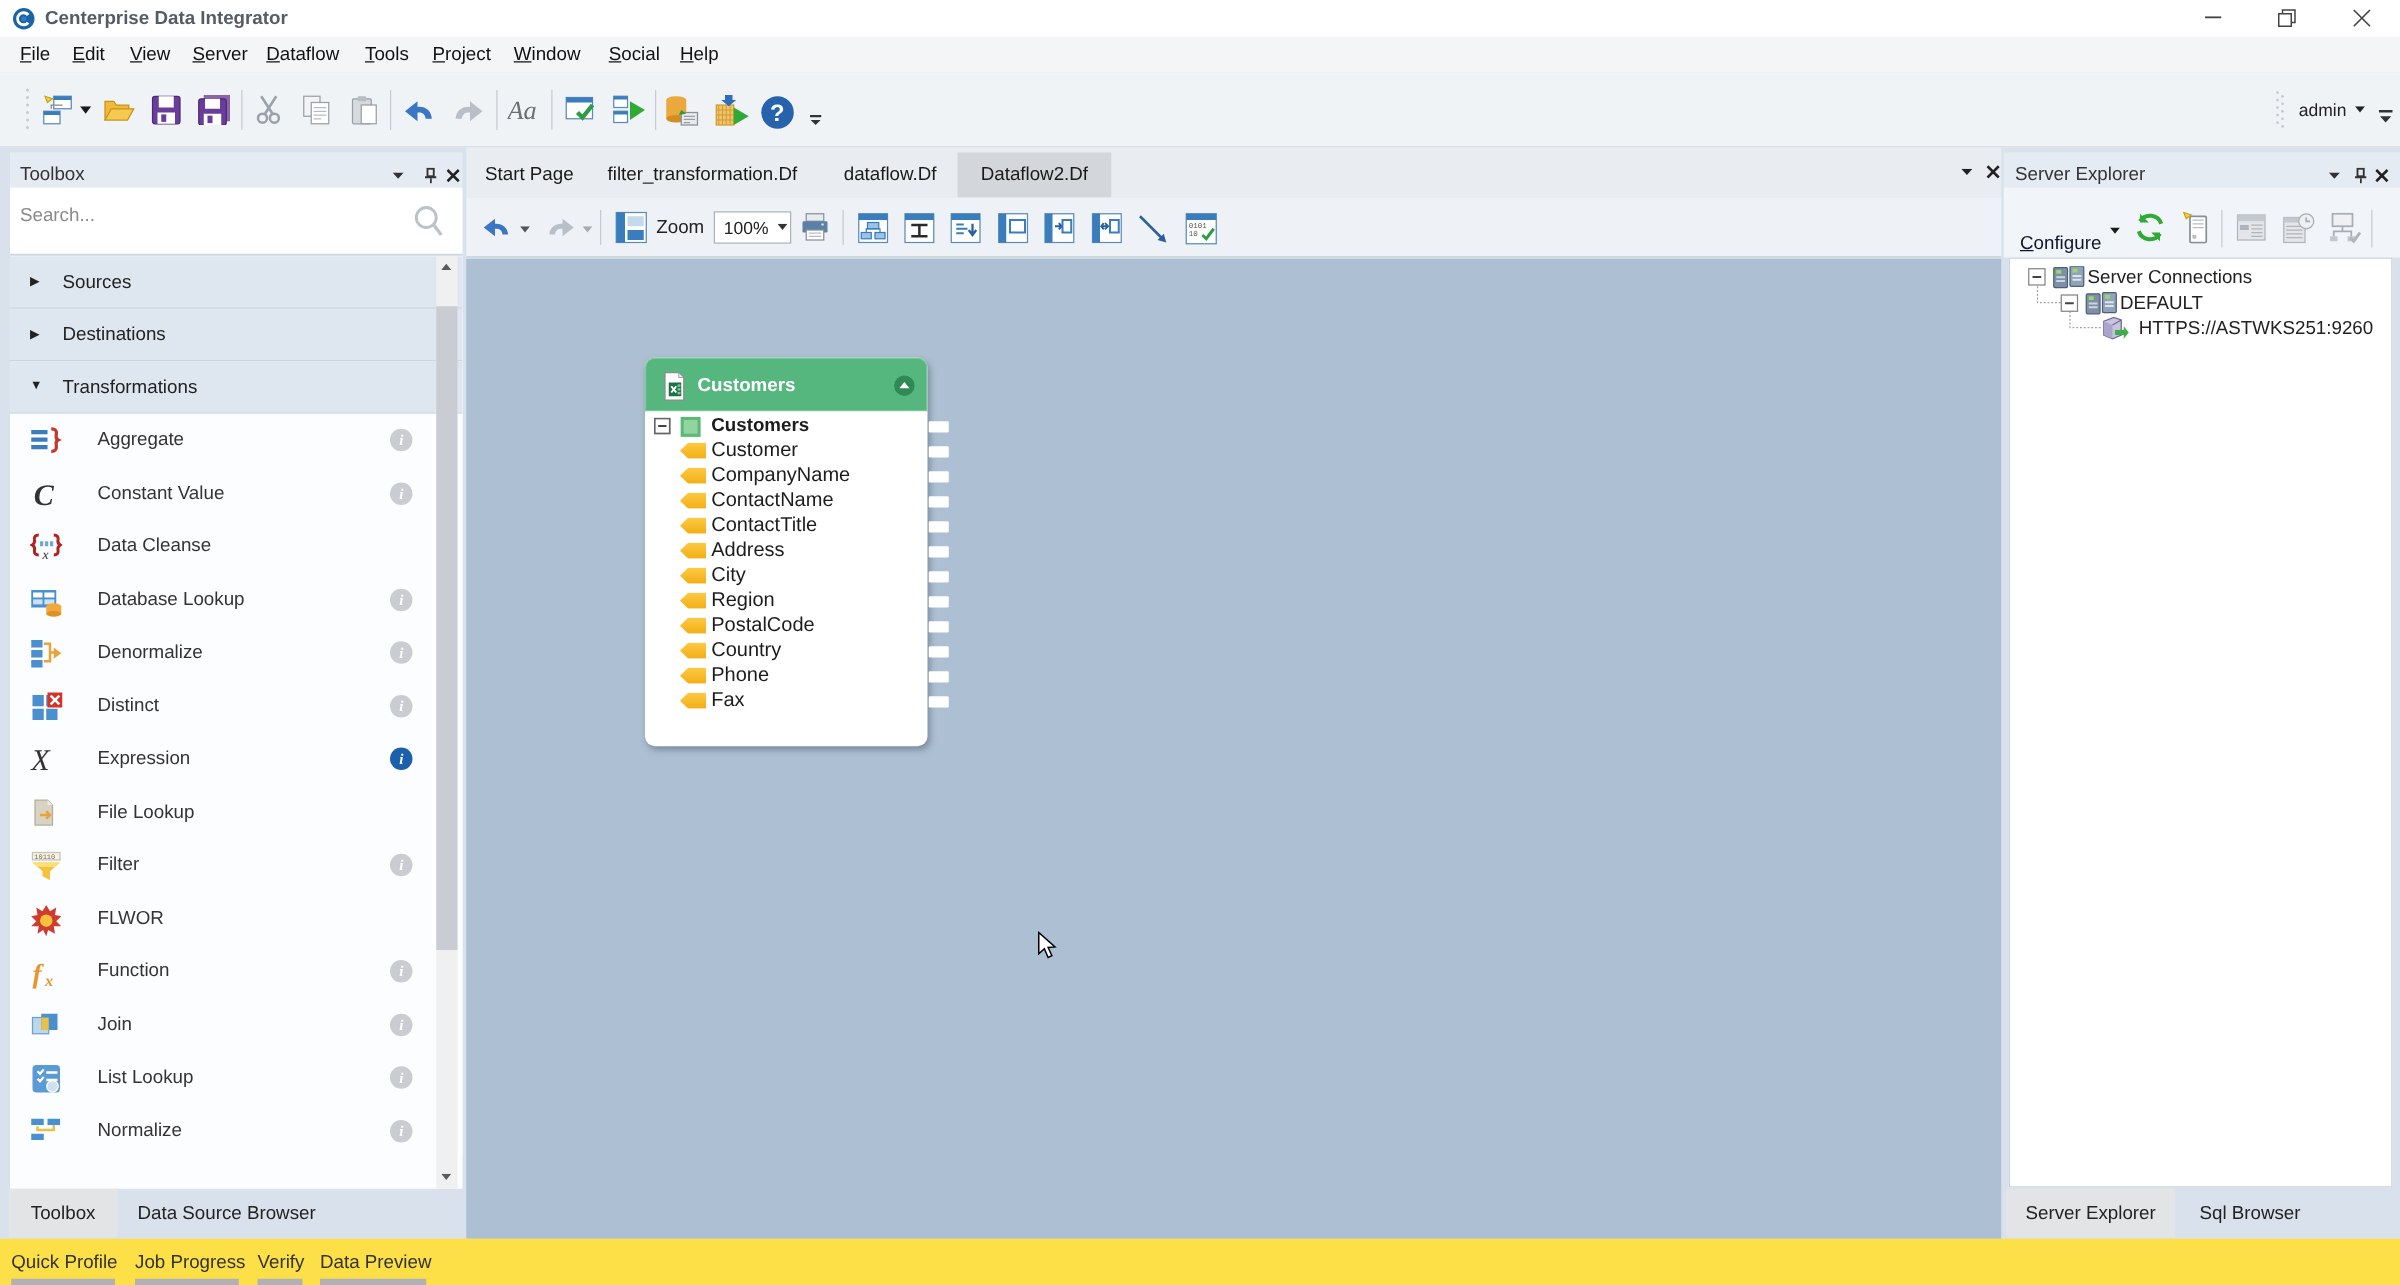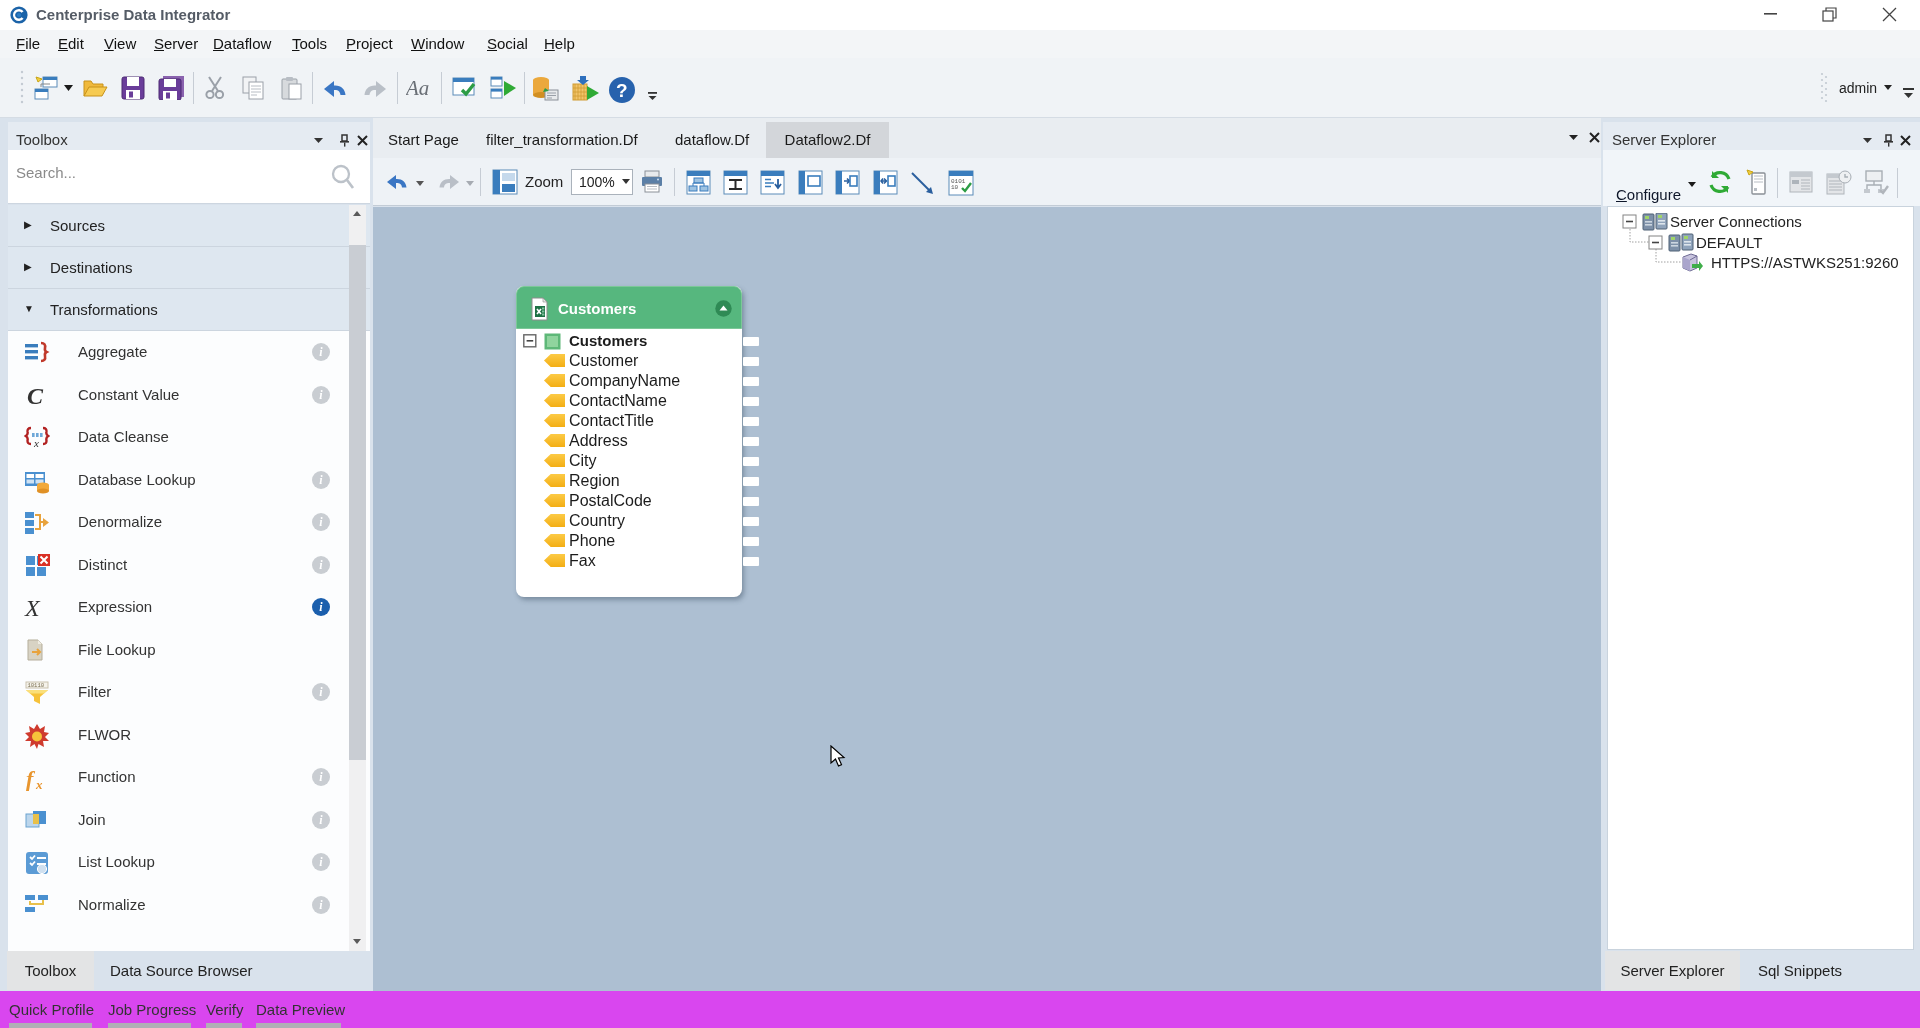--- a/index.html
+++ b/index.html
@@ -45,21 +45,21 @@
 .crow { position:absolute; left:0; height:20px; width:226px; font-size:16px; color:#1c1c1c; }
 .crow .txt { position:absolute; left:53px; top:0; line-height:20px; }
 .port { position:absolute; width:16px; height:9px; background:#fff; border-radius:1px; }
 .tag { position:absolute; left:28px; top:3px; width:21px; height:13px; background:linear-gradient(#fcca45,#f3ae14); clip-path:polygon(0 50%, 32% 0, 100% 0, 100% 100%, 32% 100%); }
 
 #rp-toolbar { left:1603px; top:150px; width:317px; height:56px; background:#f1f5f9; }
 #rp-tree { left:1607px; top:206px; width:307px; height:744px; background:#fff; border:1px solid #c9d3dd; }
 .treerow { position:absolute; height:20px; font-size:15px; color:#222; white-space:nowrap; }
 
 .btab { position:absolute; font-size:15px; color:#222; }
-#statusbar { left:0; top:991px; width:1920px; height:37px; background:#d946ef; }
+#statusbar { left:0; top:991px; width:1920px; height:37px; background:#fde047; }
 .stlbl { position:absolute; top:6px; height:26px; line-height:26px; font-size:15px; color:#333; }
 .stbar { position:absolute; top:32px; height:5px; background:#b0b0b5; }
 </style>
 </head>
 <body>
 
 <div id="titlebar" class="abs">
   <svg class="abs" style="left:10px;top:6px" width="18" height="18" viewBox="0 0 18 18">
     <circle cx="9" cy="9" r="8.6" fill="#1b63a8"></circle>
     <path d="M13.6 5.2 A6 6 0 1 0 13.6 12.8 L11.5 11.3 A3.6 3.6 0 1 1 11.5 6.7 Z" fill="#fff"></path>
@@ -686,21 +686,21 @@
         <path d="M1 3 L8 6 L8 17 L1 14 Z" fill="#aaa5cc"></path>
         <path d="M8 6 L15 2" stroke="#6e6a94" fill="none"></path>
         <path d="M10 10 L17 10 L17 7 L21 12 L17 17 L17 14 L10 14 Z" fill="#3fae4a"></path>
       </g>
   </svg>
   <div class="treerow" style="left:62px;top:6px">Server Connections</div>
   <div class="treerow" style="left:88px;top:27px">DEFAULT</div>
   <div class="treerow" style="left:103px;top:47px">HTTPS://ASTWKS251:9260</div>
 </div>
 <div class="btab" style="left:1605px;top:951px;width:135px;height:39px;background:#e3e4e5;text-align:center;line-height:39px">Server Explorer</div>
-<div class="btab" style="left:1740px;top:951px;width:120px;height:39px;text-align:center;line-height:39px">Sql Snippets</div>
+<div class="btab" style="left:1740px;top:951px;width:120px;height:39px;text-align:center;line-height:39px">Sql Browser</div>
 
 <div id="statusbar" class="abs">
   <div class="stlbl" style="left:9px">Quick Profile</div>
   <div class="stlbl" style="left:108px">Job Progress</div>
   <div class="stlbl" style="left:206px">Verify</div>
   <div class="stlbl" style="left:256px">Data Preview</div>
   <div class="stbar" style="left:9px;width:83px"></div>
   <div class="stbar" style="left:108px;width:83px"></div>
   <div class="stbar" style="left:206px;width:36px"></div>
   <div class="stbar" style="left:256px;width:85px"></div>

